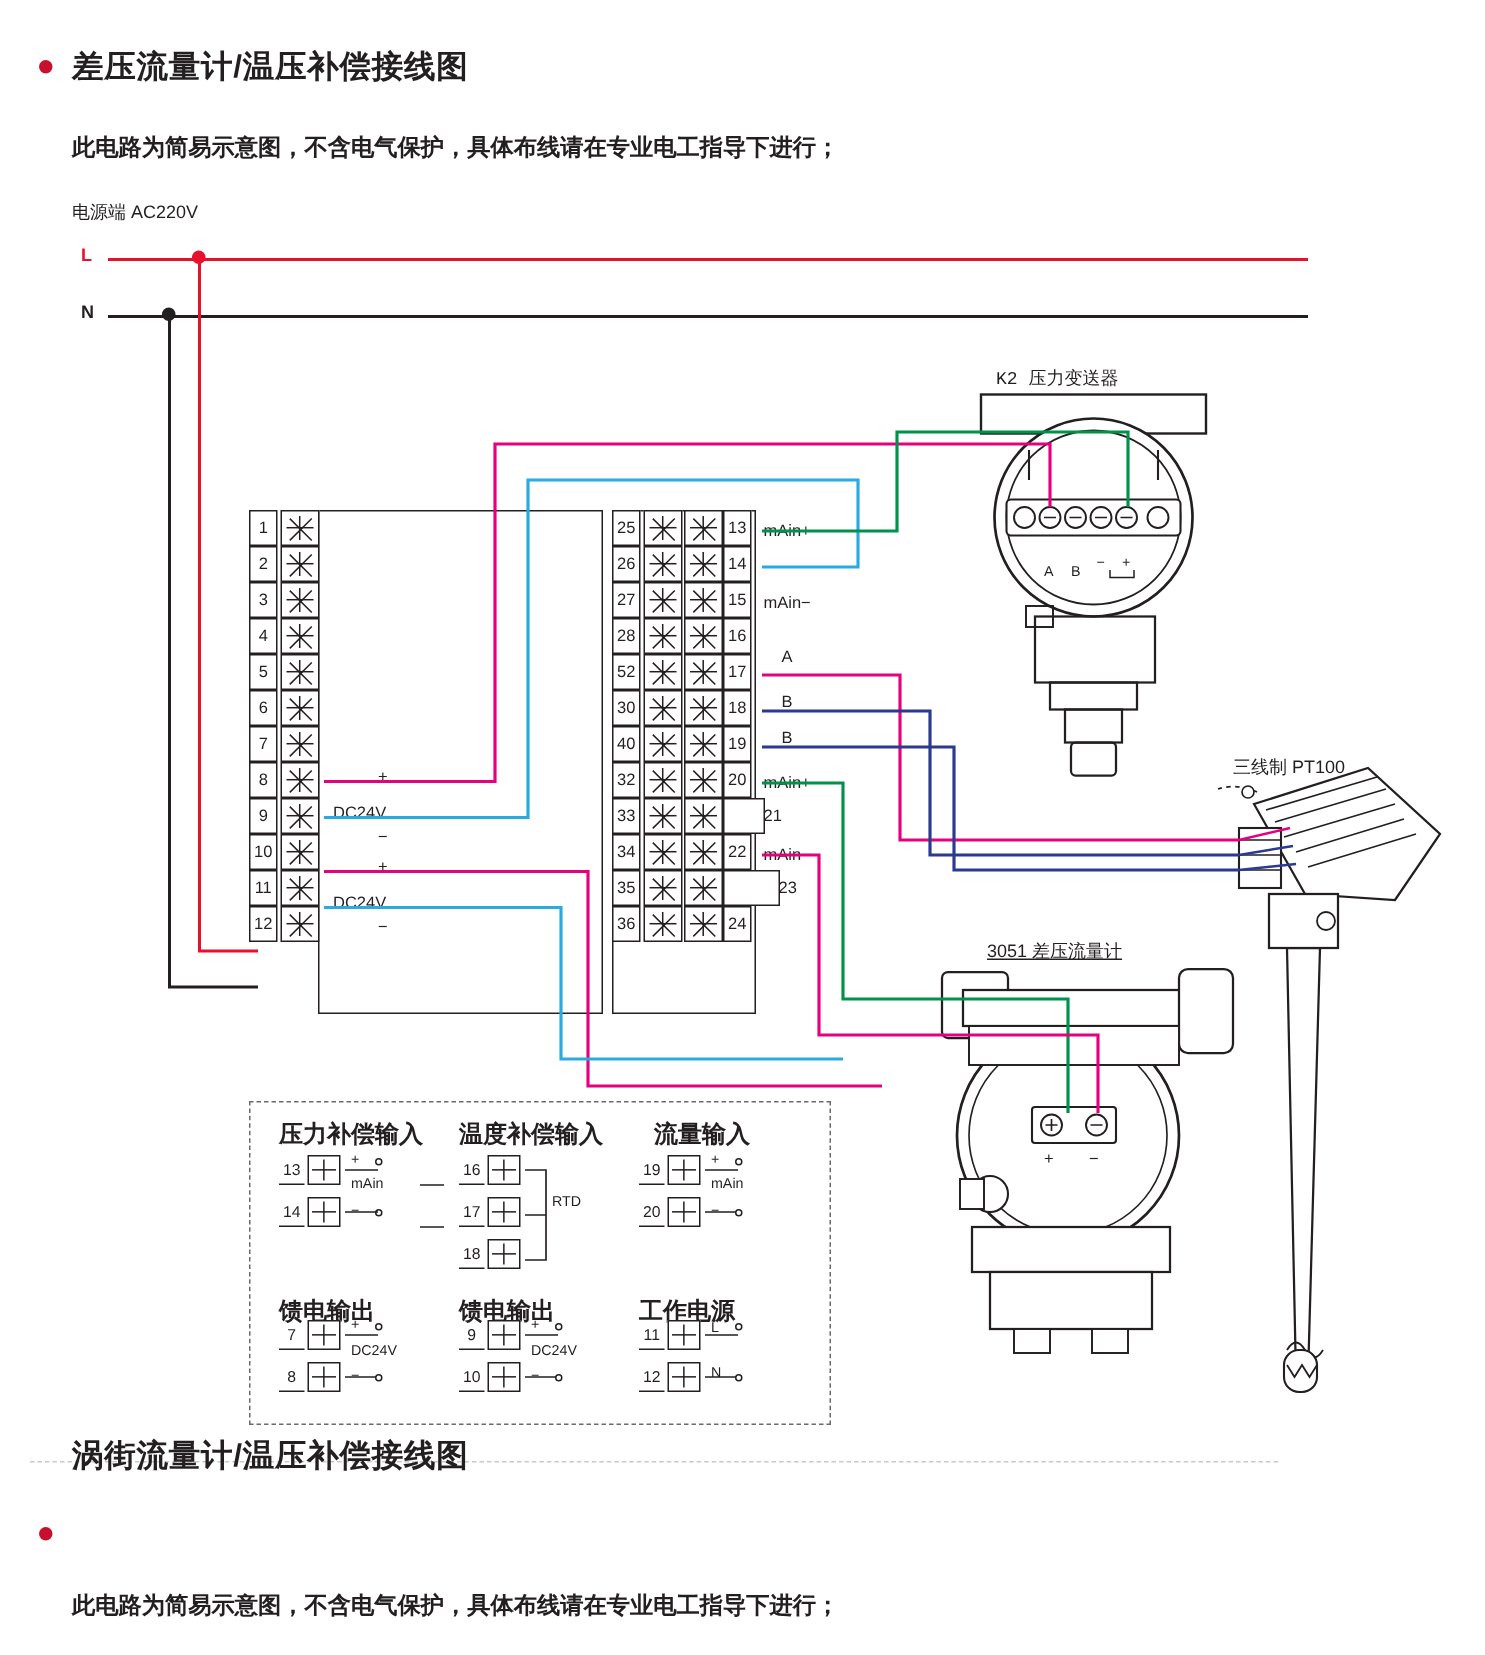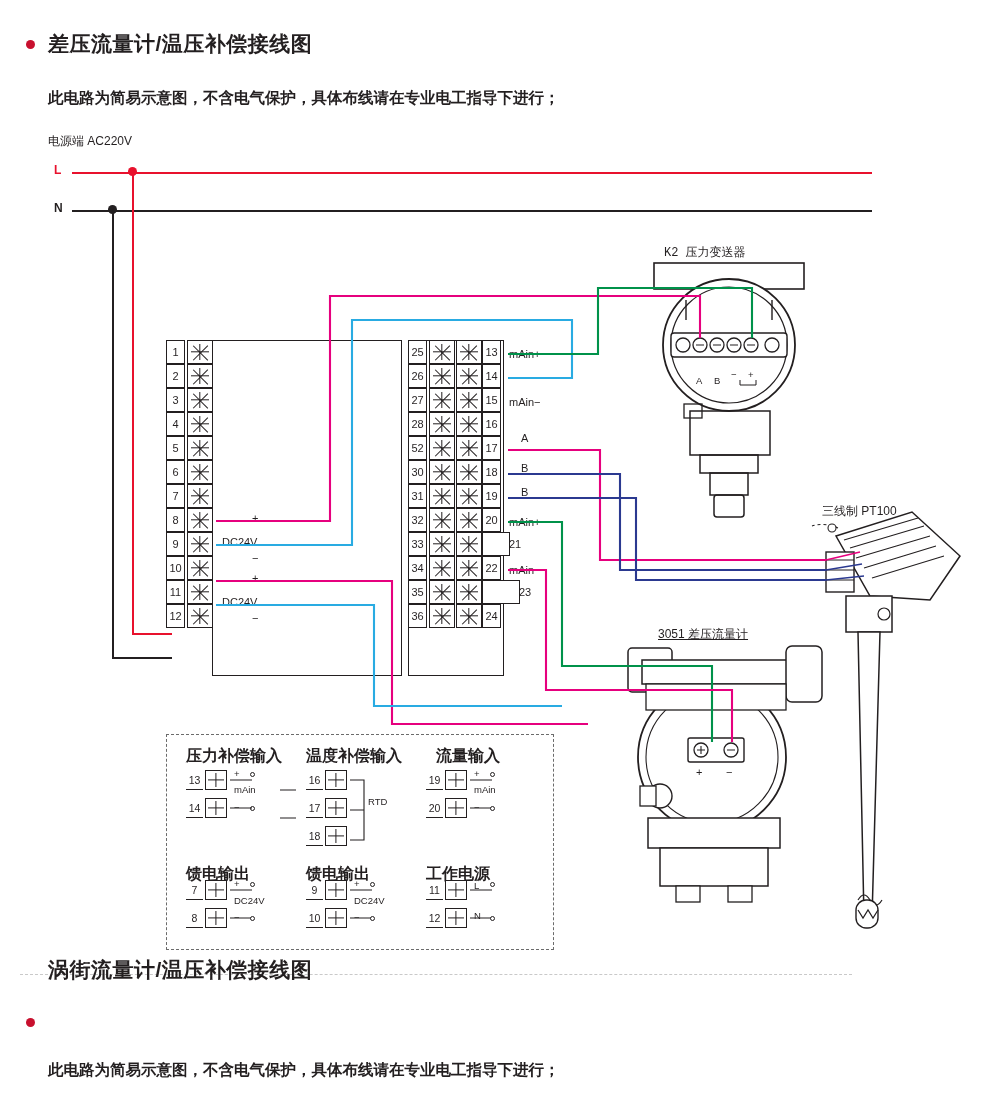--- a/index.html
+++ b/index.html
@@ -281,21 +281,21 @@
         </div>
       </div>
     <div class="trow">
         <div class="tnum">30</div>
         <div class="tsq" style="left:21px;">
           <i class="d1"></i>
           <i class="d2"></i>
         </div>
       </div>
     <div class="trow">
-        <div class="tnum">31</div>
+        <div class="tnum">40</div>
         <div class="tsq" style="left:21px;">
           <i class="d1"></i>
           <i class="d2"></i>
         </div>
       </div>
     <div class="trow">
         <div class="tnum">32</div>
         <div class="tsq" style="left:21px;">
           <i class="d1"></i>
           <i class="d2"></i>

